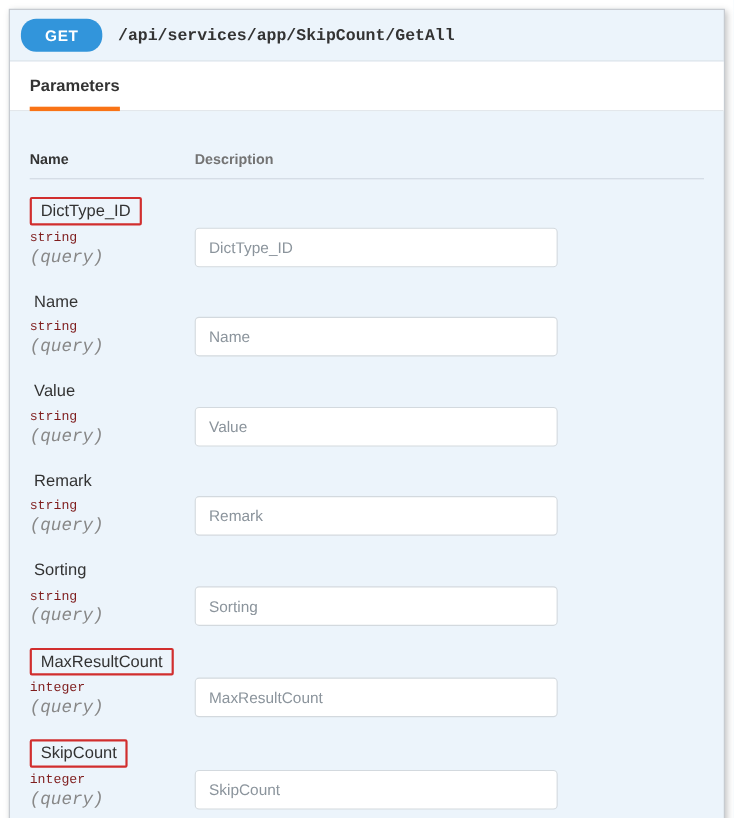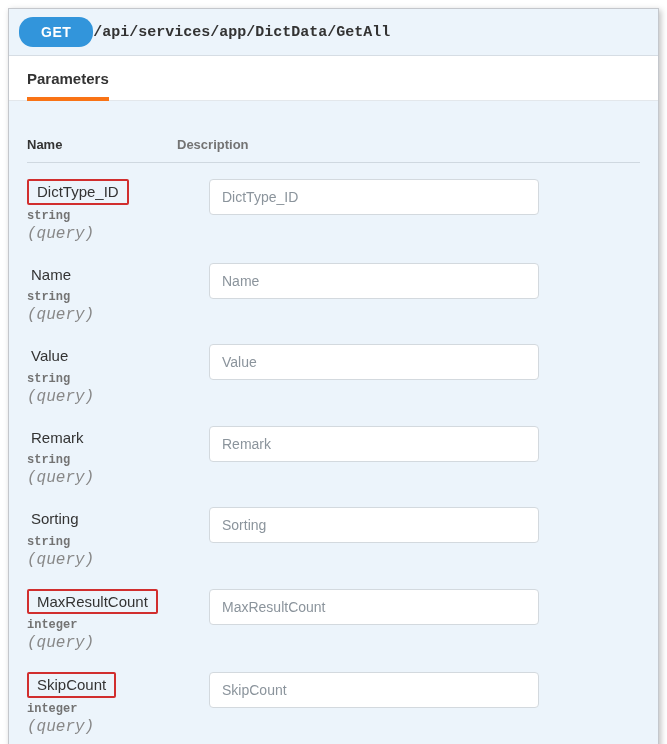--- a/index.html
+++ b/index.html
@@ -22,20 +22,21 @@
     padding: 8px 10px 8px 10px;
     border-bottom: 1px solid #d6dde4;
   }
   .method-badge {
     background: #3295db;
     color: #fff;
     font-weight: 700;
     font-size: 14px;
     padding: 7px 22px;
     border-radius: 14px;
+    margin-right: 14px;
     letter-spacing: 0.5px;
   }
   .endpoint-path {
     font-family: "Courier New", monospace;
     font-weight: 700;
     font-size: 15px;
     color: #333;
   }
   .section-header {
     background: #fff;
@@ -70,46 +71,45 @@
     color: #333;
   }
   .col-desc-head {
     flex: 1;
     font-size: 13px;
     font-weight: 700;
     color: #737373;
   }
   .param-row {
     display: flex;
-    align-items: flex-start;
+    align-items: flex-end;
     margin-bottom: 20px;
-    gap: 32px;
   }
   .param-meta {
     width: 150px;
     padding-right: 8px;
   }
   .param-name {
     font-size: 15px;
     color: #333;
     font-weight: 400;
     display: inline-block;
     line-height: 1.3;
     padding: 2px 4px;
   }
   .param-name.highlighted {
     border: 2px solid #d12e2e;
     border-radius: 2px;
     padding: 1px 8px;
   }
   .param-type {
     font-family: "Courier New", monospace;
-    font-weight: 700;
+    font-weight: 400;
     font-size: 12px;
-    color: #737373;
+    color: #7f1d1d;
     margin-top: 4px;
   }
   .param-in {
     font-family: "Courier New", monospace;
     font-style: italic;
     font-size: 16px;
     color: #888;
     margin-top: 2px;
   }
   .param-input-wrap {
@@ -128,21 +128,21 @@
   }
   .param-input::placeholder { color: #8b949c; }
 </style>
 </head>
 <body>
 
 <div class="panel">
 
   <div class="header-bar">
     <span class="method-badge">GET</span>
-    <span class="endpoint-path">/api/services/app/DictData/GetAll</span>
+    <span class="endpoint-path">/api/services/app/SkipCount/GetAll</span>
   </div>
 
   <div class="section-header section-divider">
     <span class="section-title">Parameters</span>
   </div>
 
   <div class="params-table">
     <div class="params-head">
       <div class="col-name-head">Name</div>
       <div class="col-desc-head">Description</div>

